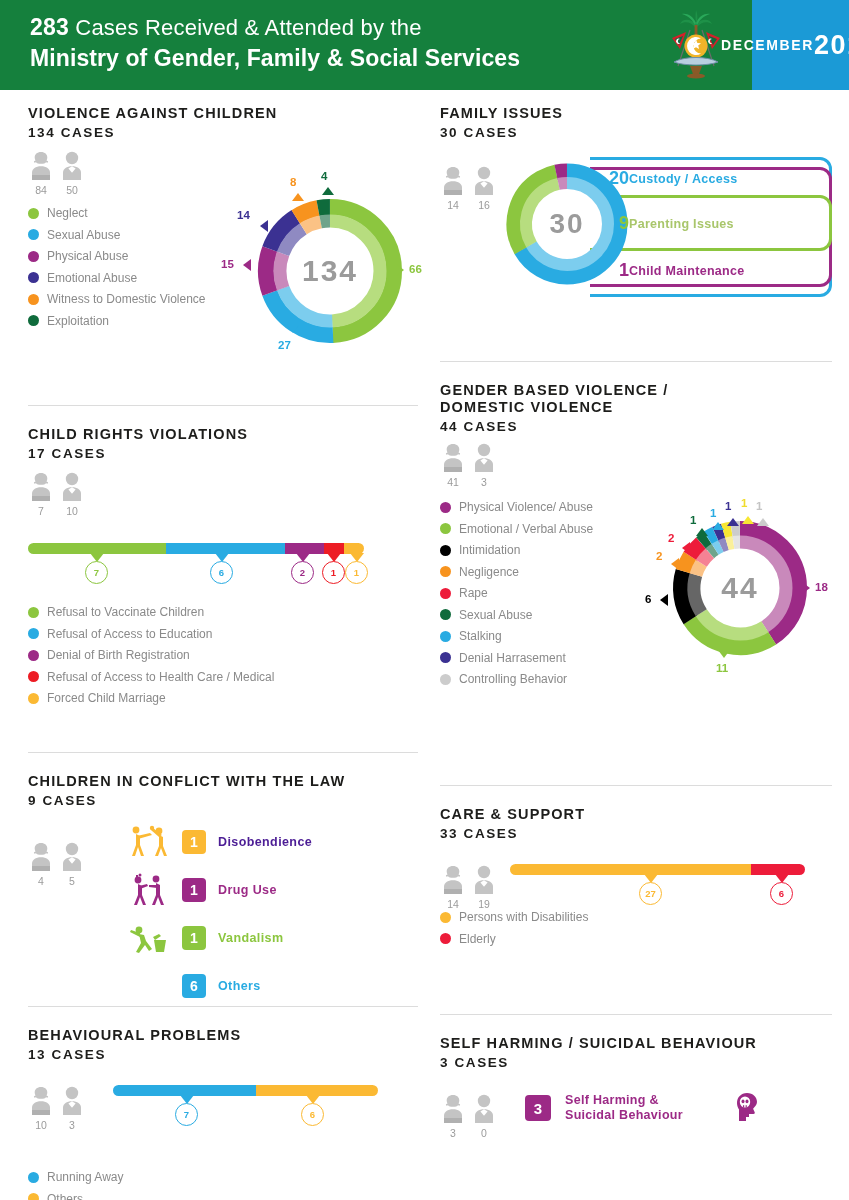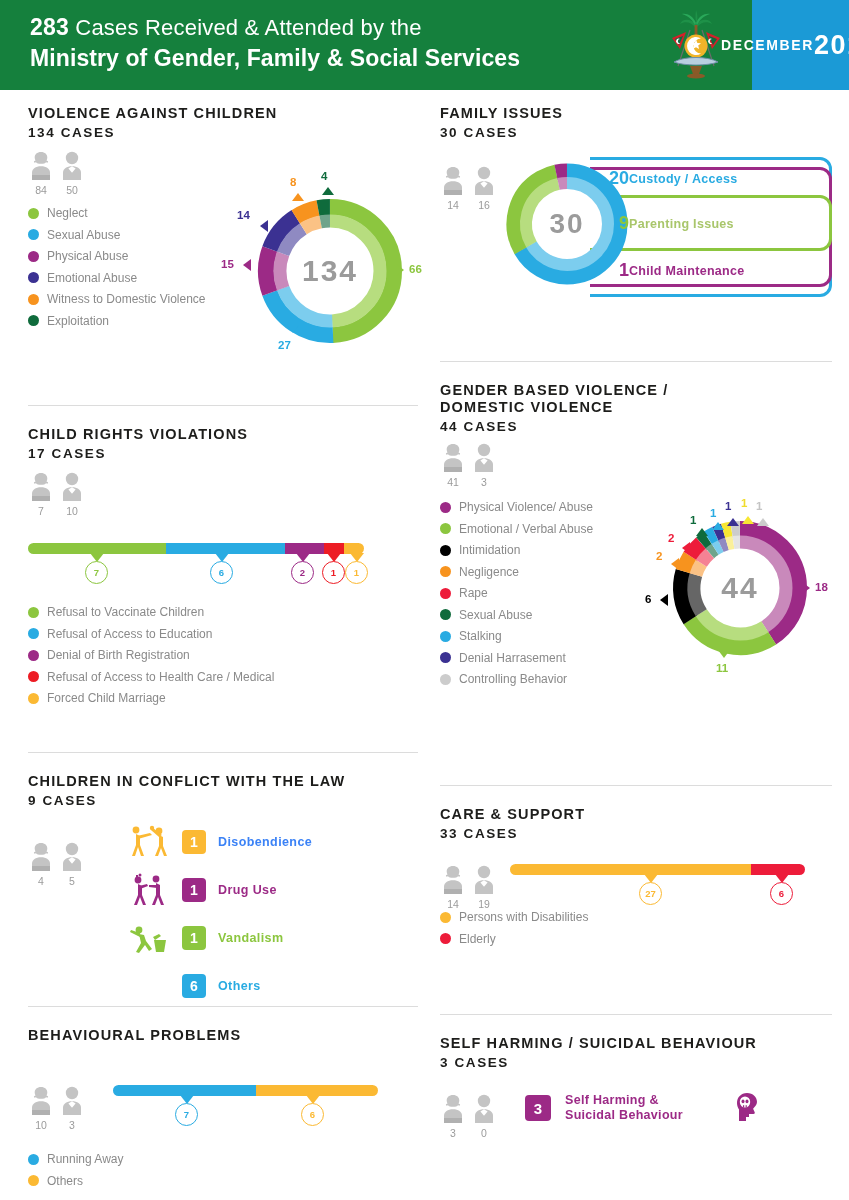--- a/index.html
+++ b/index.html
@@ -329,21 +329,21 @@
         <svg class="cc-pic" viewBox="0 0 42 34">
           <circle cx="8" cy="5" r="3.4" fill="#fbb933"></circle>
           <path d="M8 9 L8 20 L4 31 L7 31 L10 22 L13 31 L16 31 L12 20 L12 11z" fill="#fbb933"></path>
           <path d="M9 11 L22 8 L24 10 L10 14z" fill="#fbb933"></path>
           <circle cx="31" cy="6" r="3.4" fill="#fbb933"></circle>
           <path d="M31 10 L31 21 L27 31 L30 31 L33 23 L36 31 L39 31 L35 21 L35 12z" fill="#fbb933"></path>
           <path d="M31 12 L23 5 L25 3 L34 10z" fill="#fbb933"></path>
           <circle cx="24" cy="3" r="2.2" fill="#fbb933"></circle>
         </svg>
         <span class="cc-chip" style="background:#fbb933;">1</span>
-        <span class="cc-lbl" style="color:#3b82f6;">Disobendience</span>
+        <span class="cc-lbl" style="color:#4c1d95;">Disobendience</span>
       </div>
 
       <div class="cc-row">
         <svg class="cc-pic" viewBox="0 0 42 34">
           <circle cx="10" cy="7" r="3.4" fill="#9c2a86"></circle>
           <path d="M10 11 L10 22 L6 32 L9 32 L12 24 L15 32 L18 32 L14 22 L14 13z" fill="#9c2a86"></path>
           <path d="M11 13 L19 11 L20 13 L12 16z" fill="#9c2a86"></path>
           <circle cx="28" cy="6" r="3.4" fill="#9c2a86"></circle>
           <path d="M28 10 L28 22 L24 32 L27 32 L30 24 L33 32 L36 32 L32 22 L32 12z" fill="#9c2a86"></path>
           <path d="M28 12 L21 12 L21 14 L29 15z" fill="#9c2a86"></path>
@@ -371,20 +371,21 @@
         <span class="cc-chip" style="background:#29abe2;">6</span>
         <span class="cc-lbl" style="color:#29abe2;">Others</span>
       </div>
     </div>
   </div>
 
   <div class="divider"></div>
 
   <div class="section">
     <div class="sec-title">BEHAVIOURAL PROBLEMS</div>
+    <div class="sec-cases">13 CASES</div>
 
     <div class="gender" style="position:absolute; left:0; top:48px;">
       <div class="gender-icons">
         <svg width="26" height="32" viewBox="0 0 26 32">
           <path d="M13 2c-4 0-6.3 2.4-6.3 5.6 0 1.1.3 2.2.8 3l-1.6.6.4 1.5 1.7-.5c.9 1 2.3 1.6 5 1.6s4.1-.6 5-1.6l1.7.5.4-1.5-1.6-.6c.5-.8.8-1.9.8-3C19.3 4.4 17 2 13 2z" fill="#c4c4c4"></path>
           <path d="M4 30v-7.5c0-3.6 3.7-6.2 9-6.2s9 2.6 9 6.2V30H4z" fill="#c4c4c4"></path>
           <path d="M4 25h18v5H4z" fill="#b0b0b0"></path>
         </svg>
         <svg width="26" height="32" viewBox="0 0 26 32">
           <circle cx="13" cy="8" r="6.2" fill="#c4c4c4"></circle>

